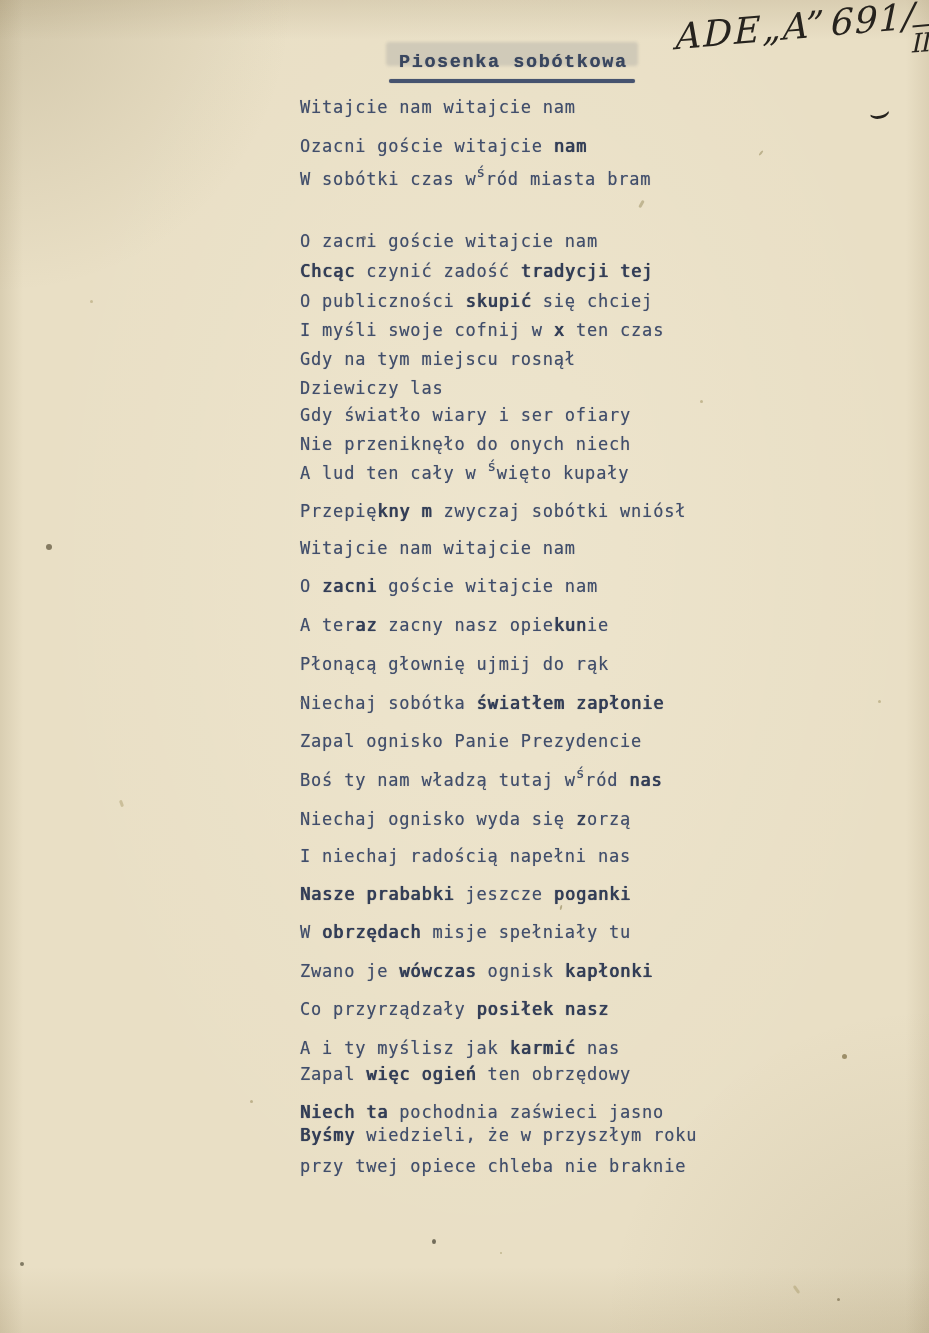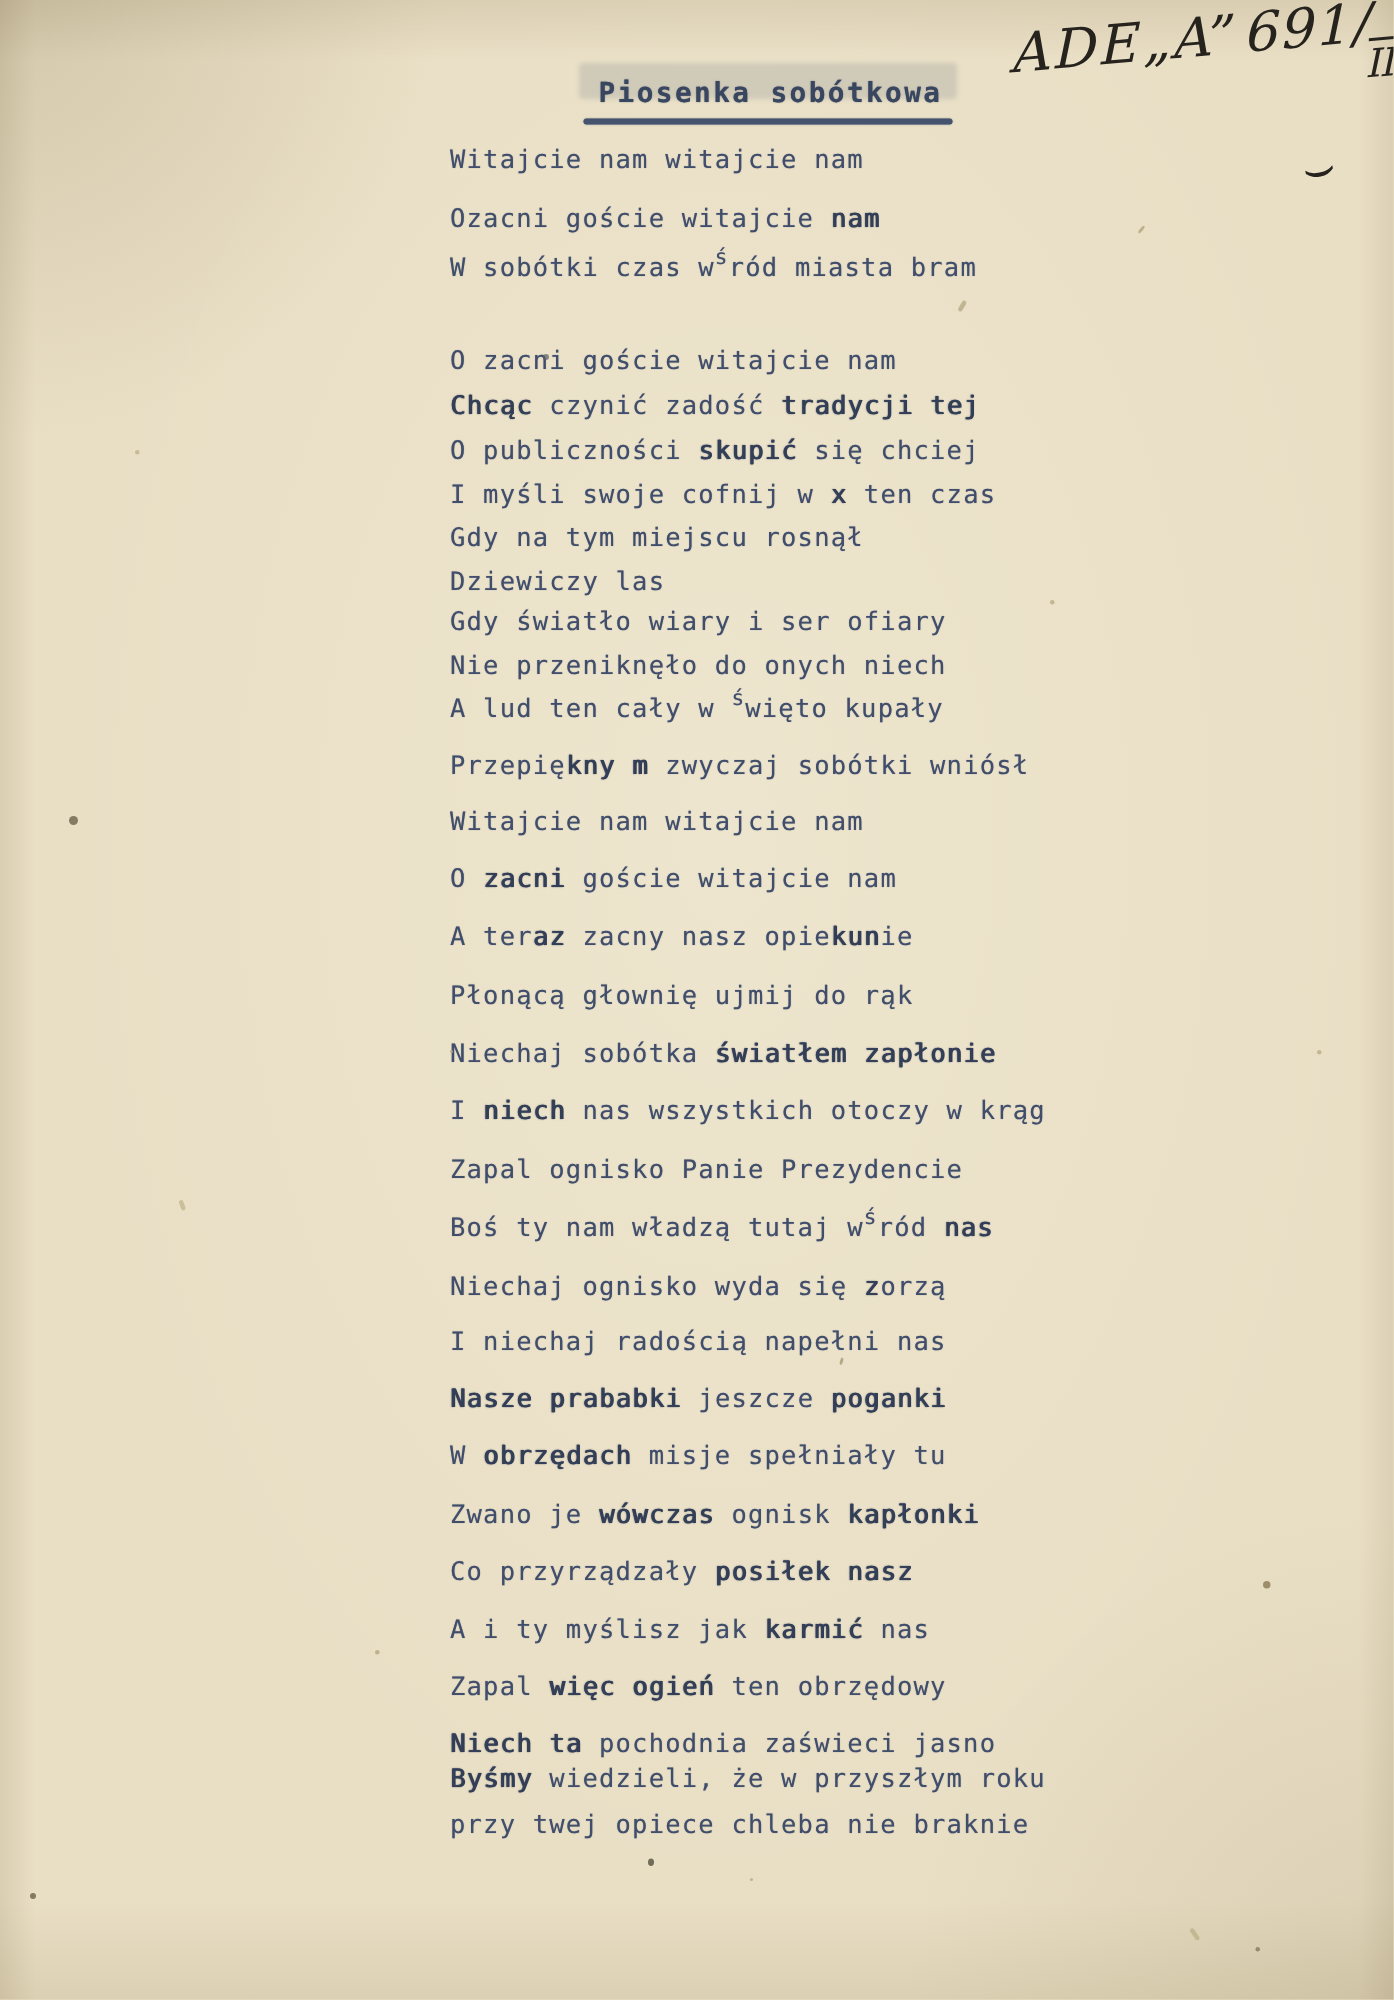--- a/index.html
+++ b/index.html
@@ -21,20 +21,21 @@
     position:absolute;left:386px;top:42px;width:252px;height:24px;
     background:rgba(118,124,132,0.22);
     filter:blur(1.5px);
     border-radius:3px;
   }
   .doc-title{
     position:absolute;left:399px;top:52px;
     font-size:18.5px;font-weight:bold;letter-spacing:1.6px;
     color:#39465f;white-space:nowrap;
     text-shadow:0 0 0.8px rgba(57,70,95,0.8);
+    font-family:Liberation Mono, monospace;
   }
   .title-underline{
     position:absolute;left:389px;top:79px;width:246px;height:4px;
     background:#46536f;border-radius:2px;
     box-shadow:0 0 1px rgba(70,83,111,0.7);
   }
 
   
   .annotation{
     position:absolute;left:676px;top:16px;
@@ -102,30 +103,29 @@
     <div class="line" style="margin-bottom:5px"><span>Dziewiczy las</span></div>
     <div class="line" style="margin-bottom:7px"><span>Gdy światło wiary i ser ofiary</span></div>
     <div class="line" style="margin-bottom:7px"><span>Nie przeniknęło do onych niech</span></div>
     <div class="line" style="margin-bottom:15px"><span>A lud ten cały w </span><span class="seg-sup">ś</span><span>więto kupały</span></div>
     <div class="line" style="margin-bottom:15px"><span>Przepię</span><span class="seg-b">kny</span><span> </span><span class="seg-b">m</span><span> zwyczaj sobótki wniósł</span></div>
     <div class="line" style="margin-bottom:16px"><span>Witajcie nam witajcie nam</span></div>
     <div class="line" style="margin-bottom:17px"><span>O </span><span class="seg-b">zacni</span><span> goście witajcie nam</span></div>
     <div class="line" style="margin-bottom:17px"><span>A ter</span><span class="seg-b">az</span><span> zacny nasz opie</span><span class="seg-b">kun</span><span>ie</span></div>
     <div class="line" style="margin-bottom:17px"><span>Płonącą głownię ujmij do rąk</span></div>
     <div class="line" style="margin-bottom:16px"><span>Niechaj sobótka </span><span class="seg-b">światłem</span><span> </span><span class="seg-b">zapłonie</span></div>
-    <div class="line" style="margin-bottom:17px"><span>I </span><span class="seg-b">niech</span><span> nas wszystkich otoczy w krąg</span></div>
     <div class="line" style="margin-bottom:17px"><span>Zapal ognisko Panie Prezydencie</span></div>
     <div class="line" style="margin-bottom:16px"><span>Boś ty nam władzą tutaj w</span><span class="seg-sup">ś</span><span>ród </span><span class="seg-b">nas</span></div>
     <div class="line" style="margin-bottom:15px"><span>Niechaj ognisko wyda się </span><span class="seg-b">z</span><span>orzą</span></div>
     <div class="line" style="margin-bottom:16px"><span>I niechaj radością napełni nas</span></div>
     <div class="line" style="margin-bottom:16px"><span class="seg-b">Nasze</span><span> </span><span class="seg-b">prababki</span><span> jeszcze </span><span class="seg-b">poganki</span></div>
     <div class="line" style="margin-bottom:17px"><span>W </span><span class="seg-b">obrzędach</span><span> misje spełniały tu</span></div>
     <div class="line" style="margin-bottom:16px"><span>Zwano je </span><span class="seg-b">wówczas</span><span> ognisk </span><span class="seg-b">kapłonki</span></div>
     <div class="line" style="margin-bottom:17px"><span>Co przyrządzały </span><span class="seg-b">posiłek</span><span> </span><span class="seg-b">nasz</span></div>
-    <div class="line" style="margin-bottom:16px"><span>A i ty myślisz jak </span><span class="seg-b">karmić</span><span> nas</span></div>
+    <div class="line" style="margin-bottom:4px"><span>A i ty myślisz jak </span><span class="seg-b">karmić</span><span> nas</span></div>
     <div class="line" style="margin-bottom:16px"><span>Zapal </span><span class="seg-b">więc ogień</span><span> ten obrzędowy</span></div>
     <div class="line" style="margin-bottom:1px"><span class="seg-b">Niech ta</span><span> pochodnia zaświeci jasno</span></div>
     <div class="line" style="margin-bottom:9px"><span class="seg-b">Byśmy</span><span> wiedzieli, że w przyszłym roku</span></div>
     <div class="line"><span>przy twej opiece chleba nie braknie</span></div>
   </div>
 
   <div class="speckles">
     <span style="left:46px;top:544px;width:6px;height:6px;background:#6b6248;opacity:.8"></span>
     <span style="left:362px;top:236px;width:4px;height:4px;background:#5a6066;opacity:.7"></span>
     <span style="left:842px;top:1054px;width:5px;height:5px;background:#8a7a52;opacity:.8"></span>

